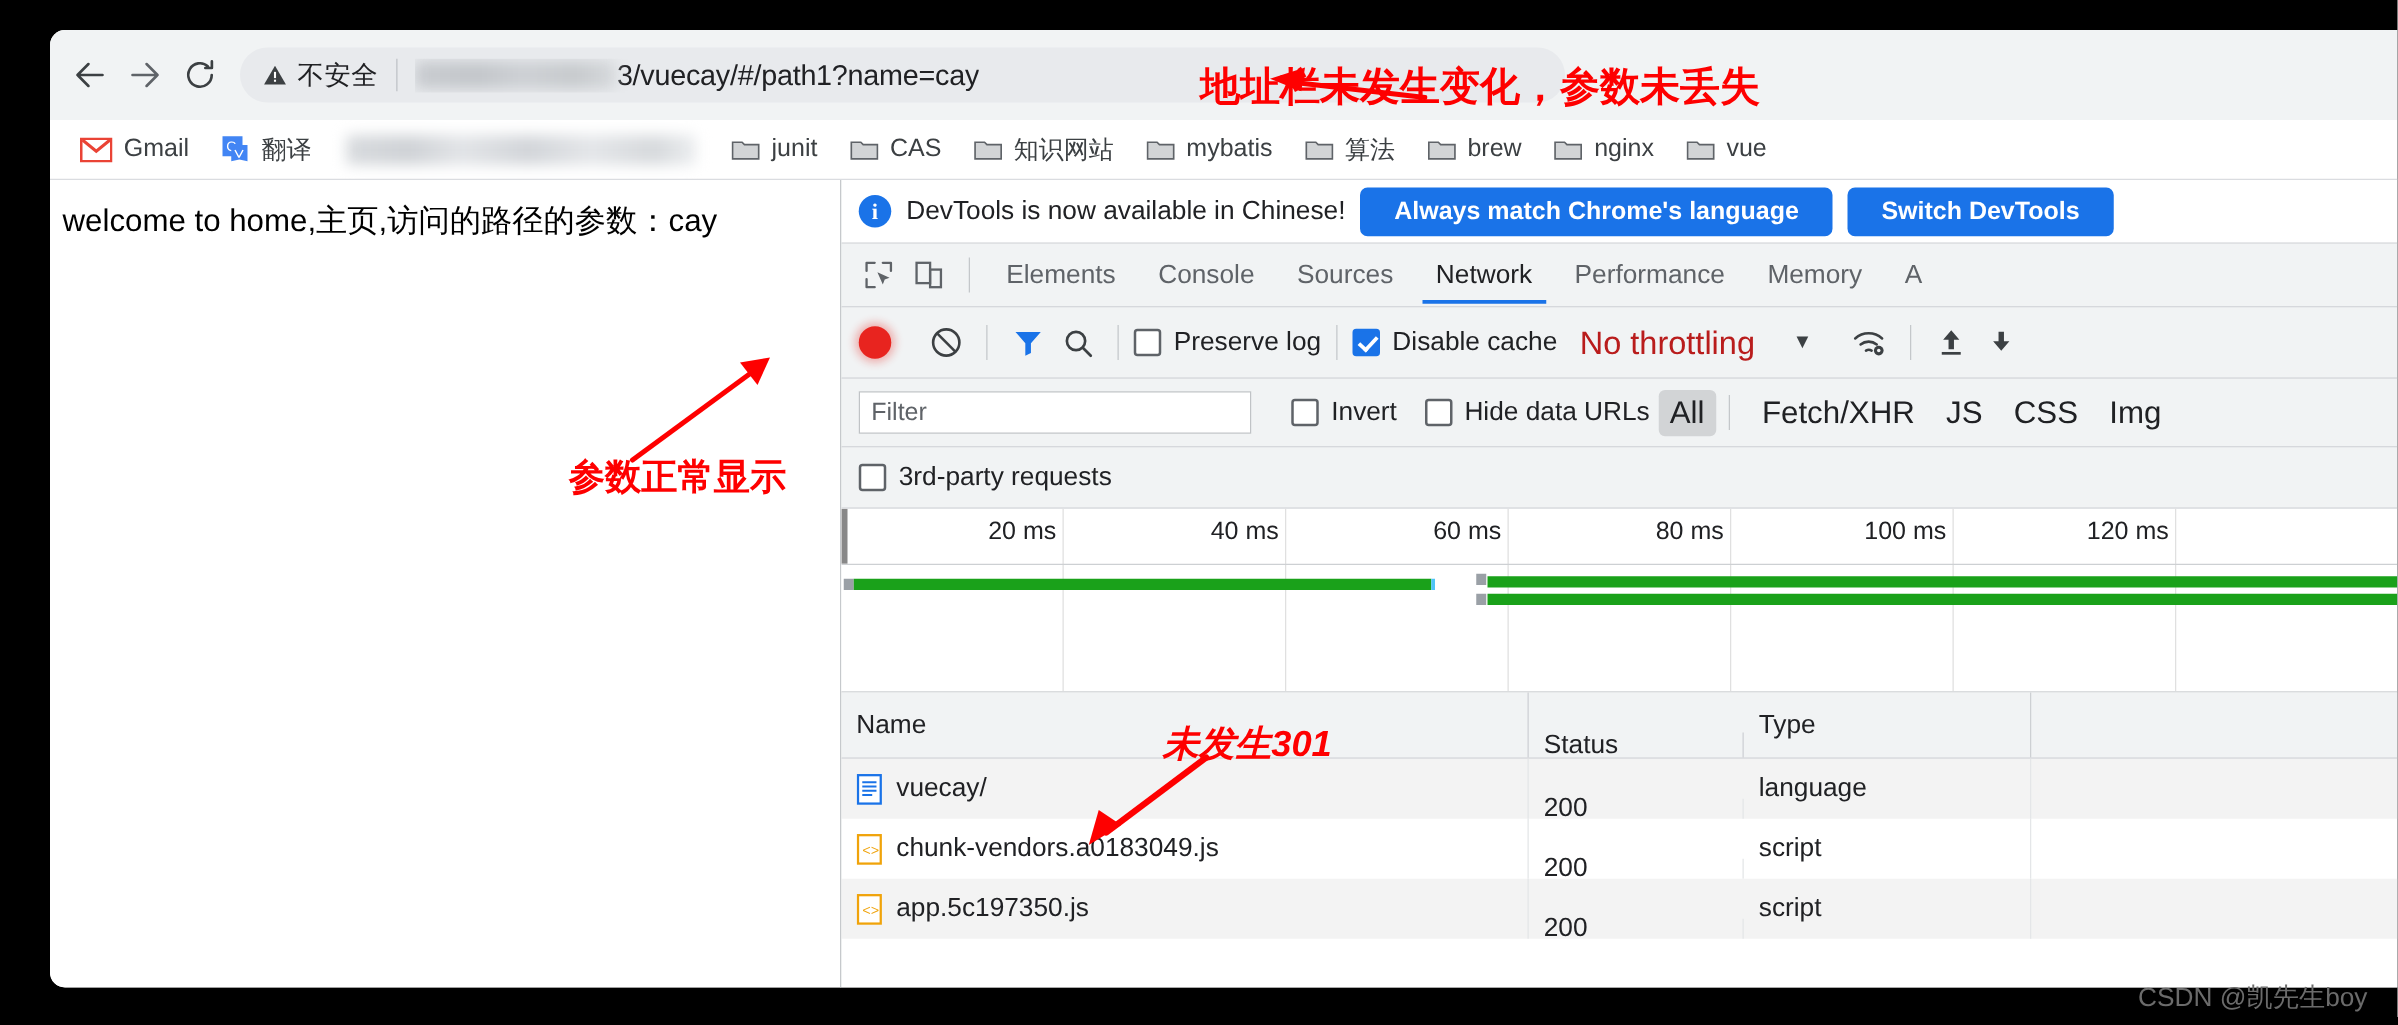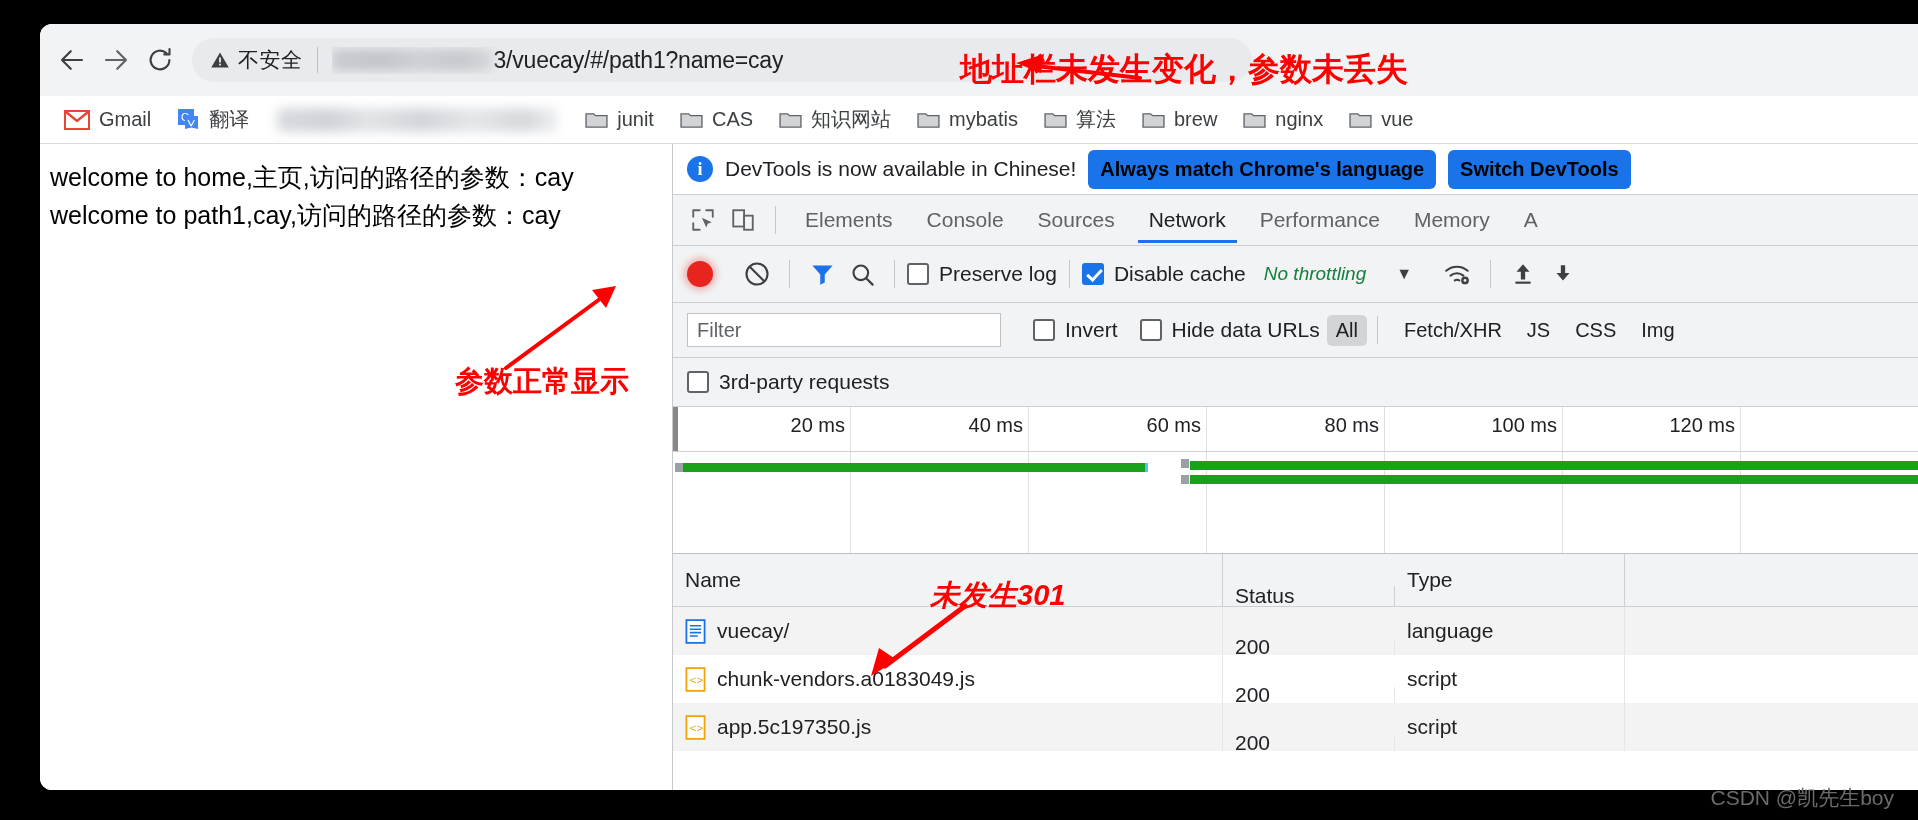--- a/index.html
+++ b/index.html
@@ -72,22 +72,22 @@
     height:50px;background:#fff;display:flex;align-items:center;gap:12px;padding-left:14px;
     border-bottom:1px solid #cdd0d3;flex:0 0 auto;
   }
   .info-badge{
     width:26px;height:26px;border-radius:50%;background:#1a73e8;color:#fff;
     font-size:18px;font-weight:bold;display:flex;align-items:center;justify-content:center;flex:0 0 auto;
     font-family:"Liberation Serif",serif;
   }
   .dt-banner-text{font-size:21px;color:#202124;white-space:nowrap;}
   .blue-btn{
-    background:#1a73e8;color:#000000;font-size:20px;font-weight:bold;border:none;border-radius:6px;
-    padding:8px 12px;white-space:nowrap;flex:0 0 auto;font-family:inherit;cursor:pointer;
+    background:#1a73e8;color:#ffffff;font-size:20px;font-weight:bold;border:none;border-radius:6px;
+    padding:8px 27px;white-space:nowrap;flex:0 0 auto;font-family:inherit;cursor:pointer;
   }
   .dt-tabs{
     height:50px;background:#f1f3f4;display:flex;align-items:center;gap:0;
     border-bottom:1px solid #cdd0d3;flex:0 0 auto;padding-left:10px;
   }
   .dt-icon-btn{width:40px;height:40px;display:flex;align-items:center;justify-content:center;flex:0 0 auto;}
   .vdiv{width:1px;height:28px;background:#c4c7ca;margin:0 12px;flex:0 0 auto;}
   .dt-tab{
     font-size:21px;color:#5f6368;padding:10px 17px;white-space:nowrap;flex:0 0 auto;position:relative;
   }
@@ -107,32 +107,32 @@
     width:22px;height:22px;border:2px solid #5f6368;border-radius:3px;box-sizing:border-box;
     flex:0 0 auto;background:#fff;
   }
   .chk.on{background:#1a73e8;border-color:#1a73e8;position:relative;}
   .chk.on:after{
     content:"";position:absolute;left:6px;top:1px;width:6px;height:12px;
     border:solid #fff;border-width:0 3px 3px 0;transform:rotate(43deg);
   }
   .chk-label{font-size:21px;color:#202124;white-space:nowrap;margin-left:10px;}
   .chk-group{display:flex;align-items:center;flex:0 0 auto;}
-  .throttle{font-size:19px;color:#15803d;white-space:nowrap;margin-left:18px;flex:0 0 auto;font-style:italic;}
+  .throttle{font-size:26px;color:#b91c1c;white-space:nowrap;margin-left:18px;flex:0 0 auto;}
   .caret{margin-left:30px;flex:0 0 auto;color:#3c4043;font-size:16px;}
   .dt-filterbar{
     height:54px;background:#f1f3f4;display:flex;align-items:center;
     border-bottom:1px solid #cdd0d3;flex:0 0 auto;padding-left:14px;
   }
   .filter-input{
     width:314px;height:34px;background:#fff;border:1px solid #c0c3c6;box-sizing:border-box;
     font-size:20px;color:#5f6368;padding:0 9px;line-height:32px;flex:0 0 auto;font-family:inherit;
   }
   .filter-input::placeholder{color:#5f6368;opacity:1;}
-  .typechip{font-size:20px;color:#202124;padding:4px 9px;border-radius:5px;white-space:nowrap;flex:0 0 auto;margin-left:7px;text-align:right;}
+  .typechip{font-size:25px;color:#202124;padding:4px 9px;border-radius:5px;white-space:nowrap;flex:0 0 auto;margin-left:7px;text-align:right;}
   .typechip.sel{background:#d2d4d6;}
   .dt-3rd{
     height:48px;background:#f1f3f4;display:flex;align-items:center;padding-left:14px;
     border-bottom:1px solid #cdd0d3;flex:0 0 auto;
   }
   
   .timeline{background:#fff;flex:0 0 auto;height:146px;position:relative;overflow:hidden;}
   .tl-ticks{display:flex;height:100%;position:absolute;inset:0;}
   .tl-cell{flex:1 1 0;border-right:1px solid #e0e0e0;position:relative;}
   .tl-cell:last-child{border-right:none;}
@@ -267,21 +267,20 @@
           <path d="M1 4h8l2 2h12v12H1z" fill="#d2d4d6" stroke="#5f6368" stroke-width="1.4"></path>
         </svg>
       <span class="bm-label">vue</span>
     </div>
   </div>
 
   <div class="split">
 
     <div class="page">
       <div class="page-line">welcome to home,主页,访问的路径的参数：cay</div>
-      <div class="page-line">welcome to path1,cay,访问的路径的参数：cay</div>
     </div>
 
     <div class="devtools">
 
       <div class="dt-banner">
         <span class="info-badge">i</span>
         <span class="dt-banner-text">DevTools is now available in Chinese!</span>
         <button class="blue-btn">Always match Chrome's language</button>
         <button class="blue-btn">Switch DevTools</button>
       </div>

